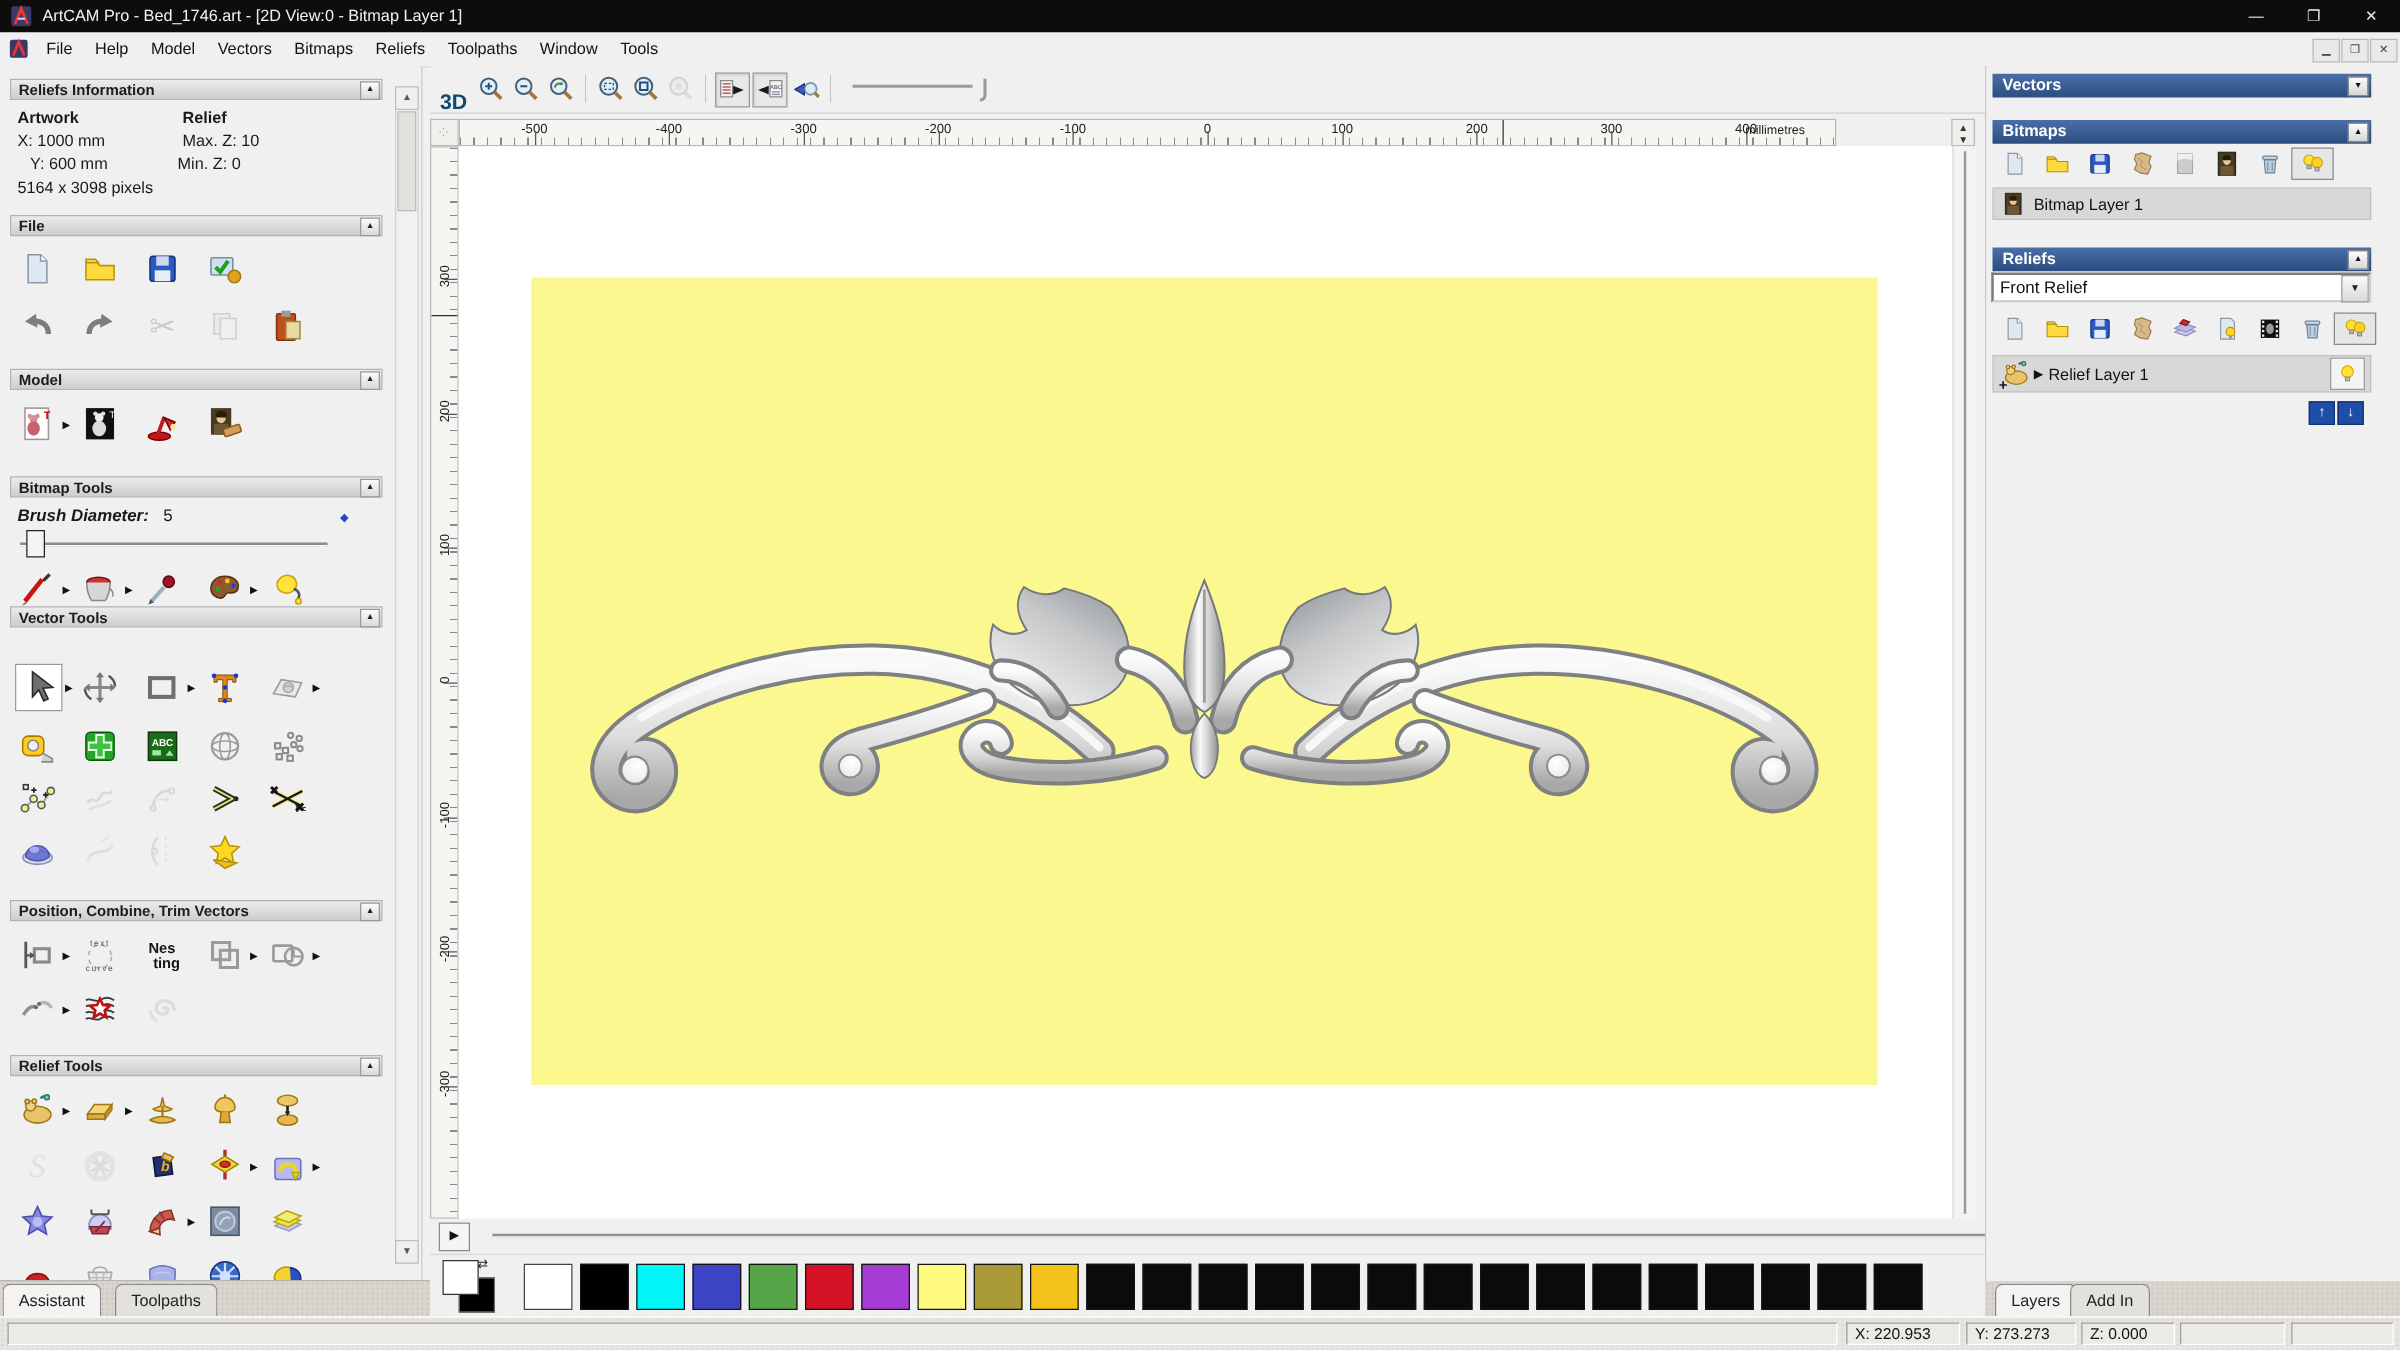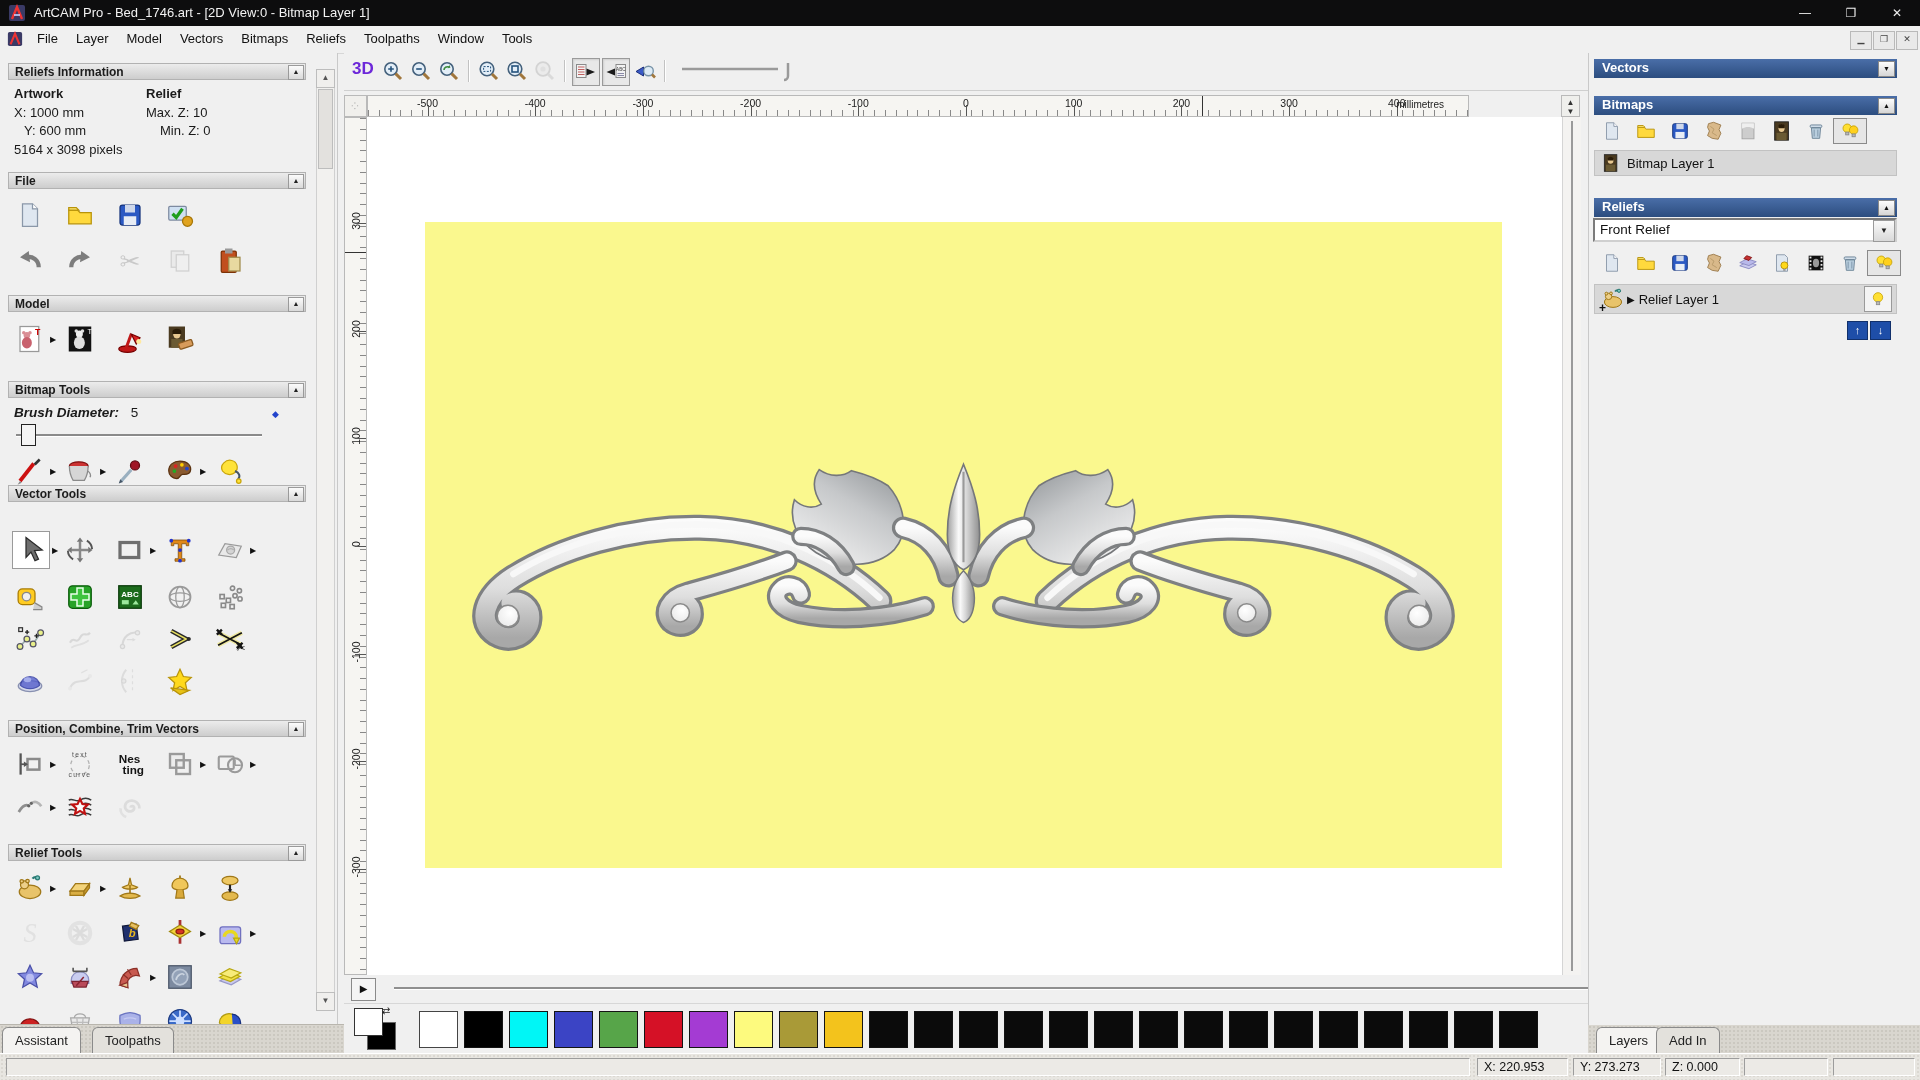--- a/index.html
+++ b/index.html
@@ -36,21 +36,21 @@
   
   .sbar{background:#f2f1ef;border:1px solid #d0d0d0;}
   .sbtn{position:absolute;width:17px;height:17px;background:#f0efed;border:1px solid #bdbdbd;color:#555;
         font-size:8px;text-align:center;line-height:16px;}
   .sthumb{position:absolute;width:13px;background:#e3e1de;border:1px solid #bdbdbd;}
   
   #toolbar2d{left:344px;top:53px;width:1244px;height:37px;background:#f0f0f0;border-bottom:1px solid #cfcfcf;}
   .tbtool{position:absolute;top:5px;width:26px;height:26px;display:flex;align-items:center;justify-content:center;}
   .tbsep{position:absolute;top:7px;width:1px;height:22px;background:#c2c2c2;border-right:1px solid #fff;}
   .tbtoggle{border:1px solid #9a9a9a;background:#e8e8e8;box-shadow:inset 1px 1px 2px #cfcfcf;}
-  #btn3d{position:absolute;left:8px;top:6px;font-weight:bold;font-size:17px;color:#6d28d9;}
+  #btn3d{position:absolute;left:8px;top:19px;font-weight:bold;font-size:17px;color:#0c4a6e;}
   
   .ruler{background:#f6f5f2;border:1px solid #b9b9b9;box-sizing:border-box;overflow:hidden;}
   #rulertop{left:367px;top:95px;width:1102px;height:22px;}
   #rulertop .ticks{position:absolute;left:0;bottom:0;width:100%;height:6px;
      background-image:repeating-linear-gradient(90deg,#888 0 1px,transparent 1px 10.77px);}
   #rulerleft{left:344px;top:117px;width:23px;height:858px;}
   #rulerleft .ticks{position:absolute;top:0;right:0;height:100%;width:6px;
      background-image:repeating-linear-gradient(180deg,#888 0 1px,transparent 1px 10.77px);}
   .rlab{position:absolute;font-size:10.5px;color:#222;}
   #rulercorner{left:344px;top:95px;width:23px;height:22px;background:#f0efec;border:1px solid #b9b9b9;box-sizing:border-box;
@@ -117,39 +117,39 @@
     <div class="winbtn" style="left:1782px">—</div>
     <div class="winbtn" style="left:1828px">❐</div>
     <div class="winbtn" style="left:1874px">✕</div>
   </div>
 
   <div id="menubar" class="abs">
     <svg class="abs" style="left:7px;top:5px" width="16" height="16" viewBox="0 0 18 18">
       <rect x="1" y="1" width="16" height="16" rx="2" fill="#3a3a66"></rect>
       <path d="M4 15L9 3l5 12" stroke="#e33" stroke-width="2.4" fill="none"></path>
     </svg>
-    <span id="menuitems" style="position:absolute;left:28px;top:0"><span class="menuitem">File</span><span class="menuitem">Layer</span><span class="menuitem">Model</span><span class="menuitem">Vectors</span><span class="menuitem">Bitmaps</span><span class="menuitem">Reliefs</span><span class="menuitem">Toolpaths</span><span class="menuitem">Window</span><span class="menuitem">Tools</span></span>
+    <span id="menuitems" style="position:absolute;left:28px;top:0"><span class="menuitem">File</span><span class="menuitem">Help</span><span class="menuitem">Model</span><span class="menuitem">Vectors</span><span class="menuitem">Bitmaps</span><span class="menuitem">Reliefs</span><span class="menuitem">Toolpaths</span><span class="menuitem">Window</span><span class="menuitem">Tools</span></span>
     <div class="mdibtn" style="left:1850px">▁</div>
     <div class="mdibtn" style="left:1873px">❐</div>
     <div class="mdibtn" style="left:1896px">✕</div>
   </div>
 
   <div id="leftpanel" class="abs">
 
     <div class="sech" style="top:10px">
       <span>Reliefs Information</span>
       <div class="secbtn">▲</div>
     </div>
     <div class="infolbl" style="left:14px;top:33px">Artwork</div>
     <div class="infoval" style="left:14px;top:52px">X: 1000 mm</div>
     <div class="infoval" style="left:24px;top:70px">Y: 600 mm</div>
     <div class="infoval" style="left:14px;top:89px">5164 x 3098 pixels</div>
     <div class="infolbl" style="left:146px;top:33px">Relief</div>
     <div class="infoval" style="left:146px;top:52px">Max. Z: 10</div>
-    <div class="infoval" style="left:160px;top:70px">Min. Z: 0</div>
+    <div class="infoval" style="left:142px;top:70px">Min. Z: 0</div>
 
     <div class="sech" style="top:119px">
       <span>File</span>
       <div class="secbtn">▲</div>
     </div>
     <div class="trow" style="top:142px">
         <span class="tcell">
           <span class="tool">
             <span style="display:flex">
               <svg width="30" height="30" viewBox="0 0 24 24">

